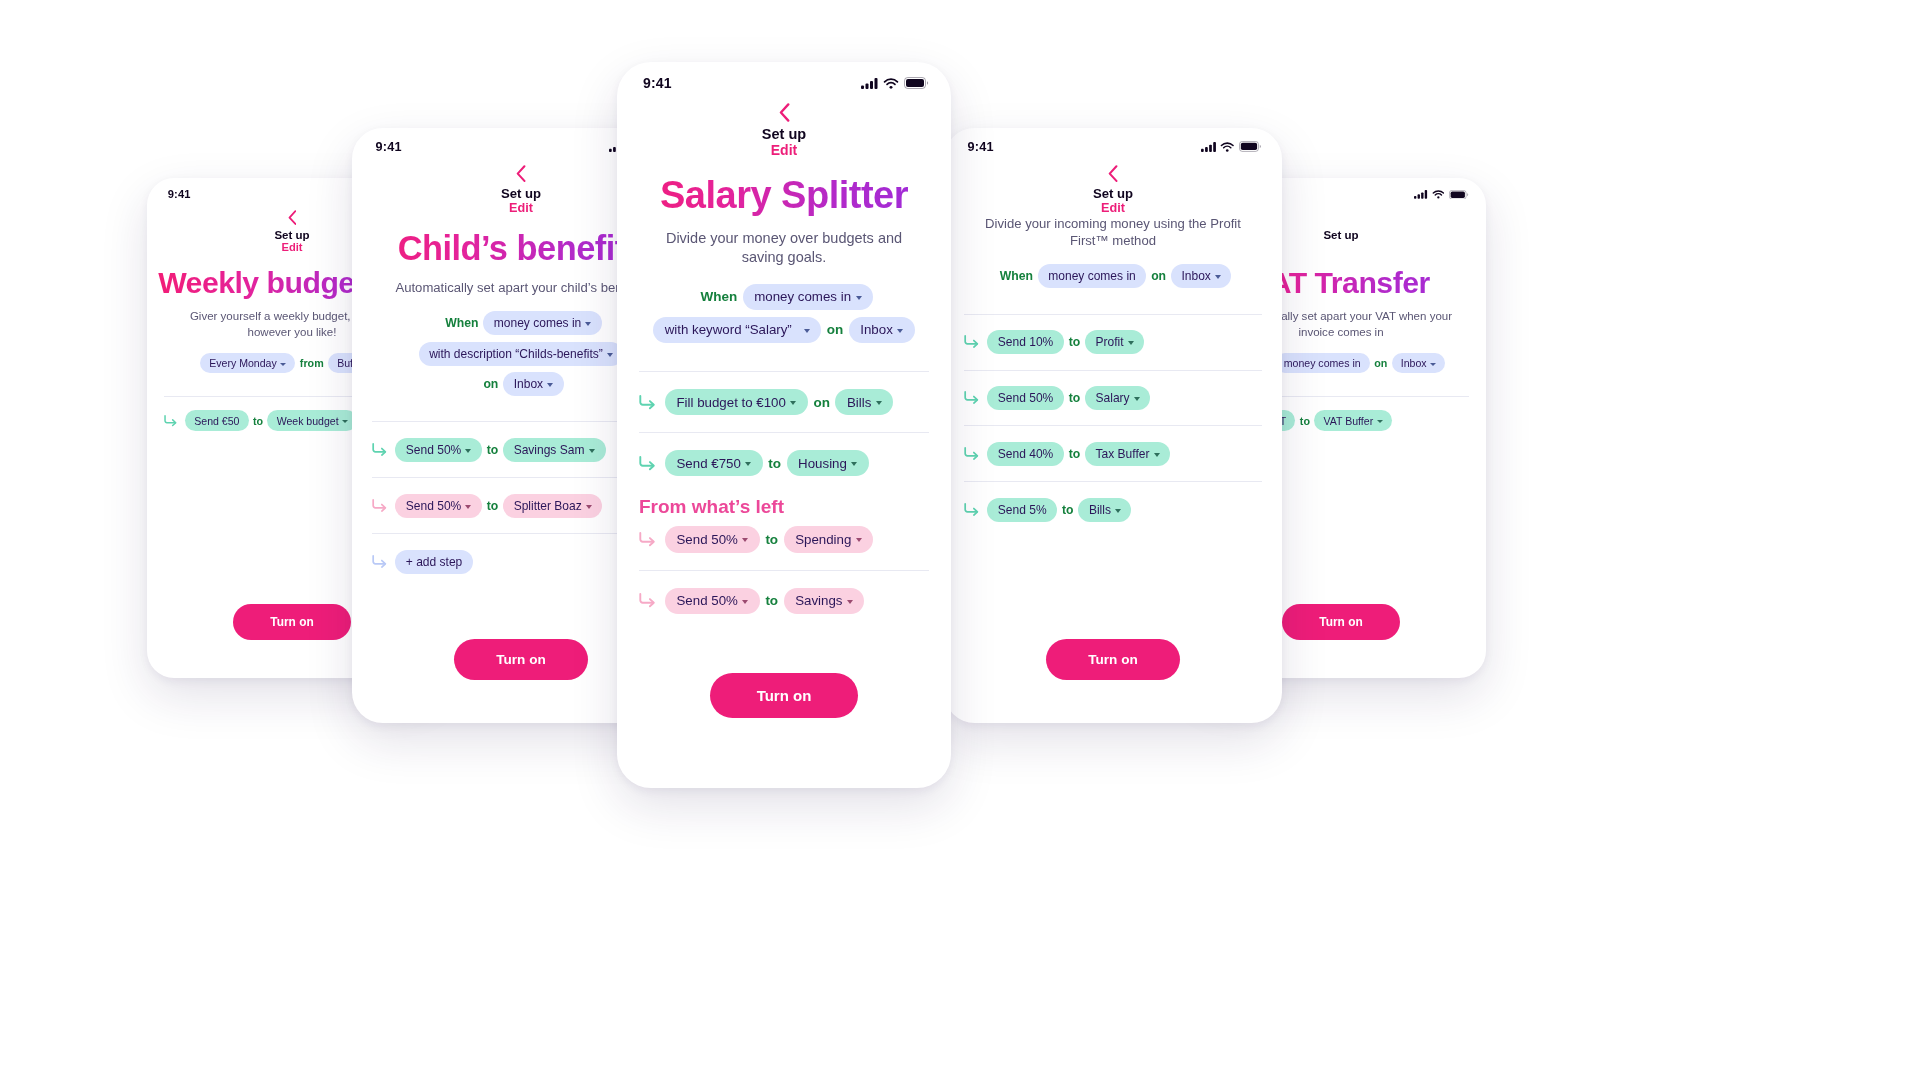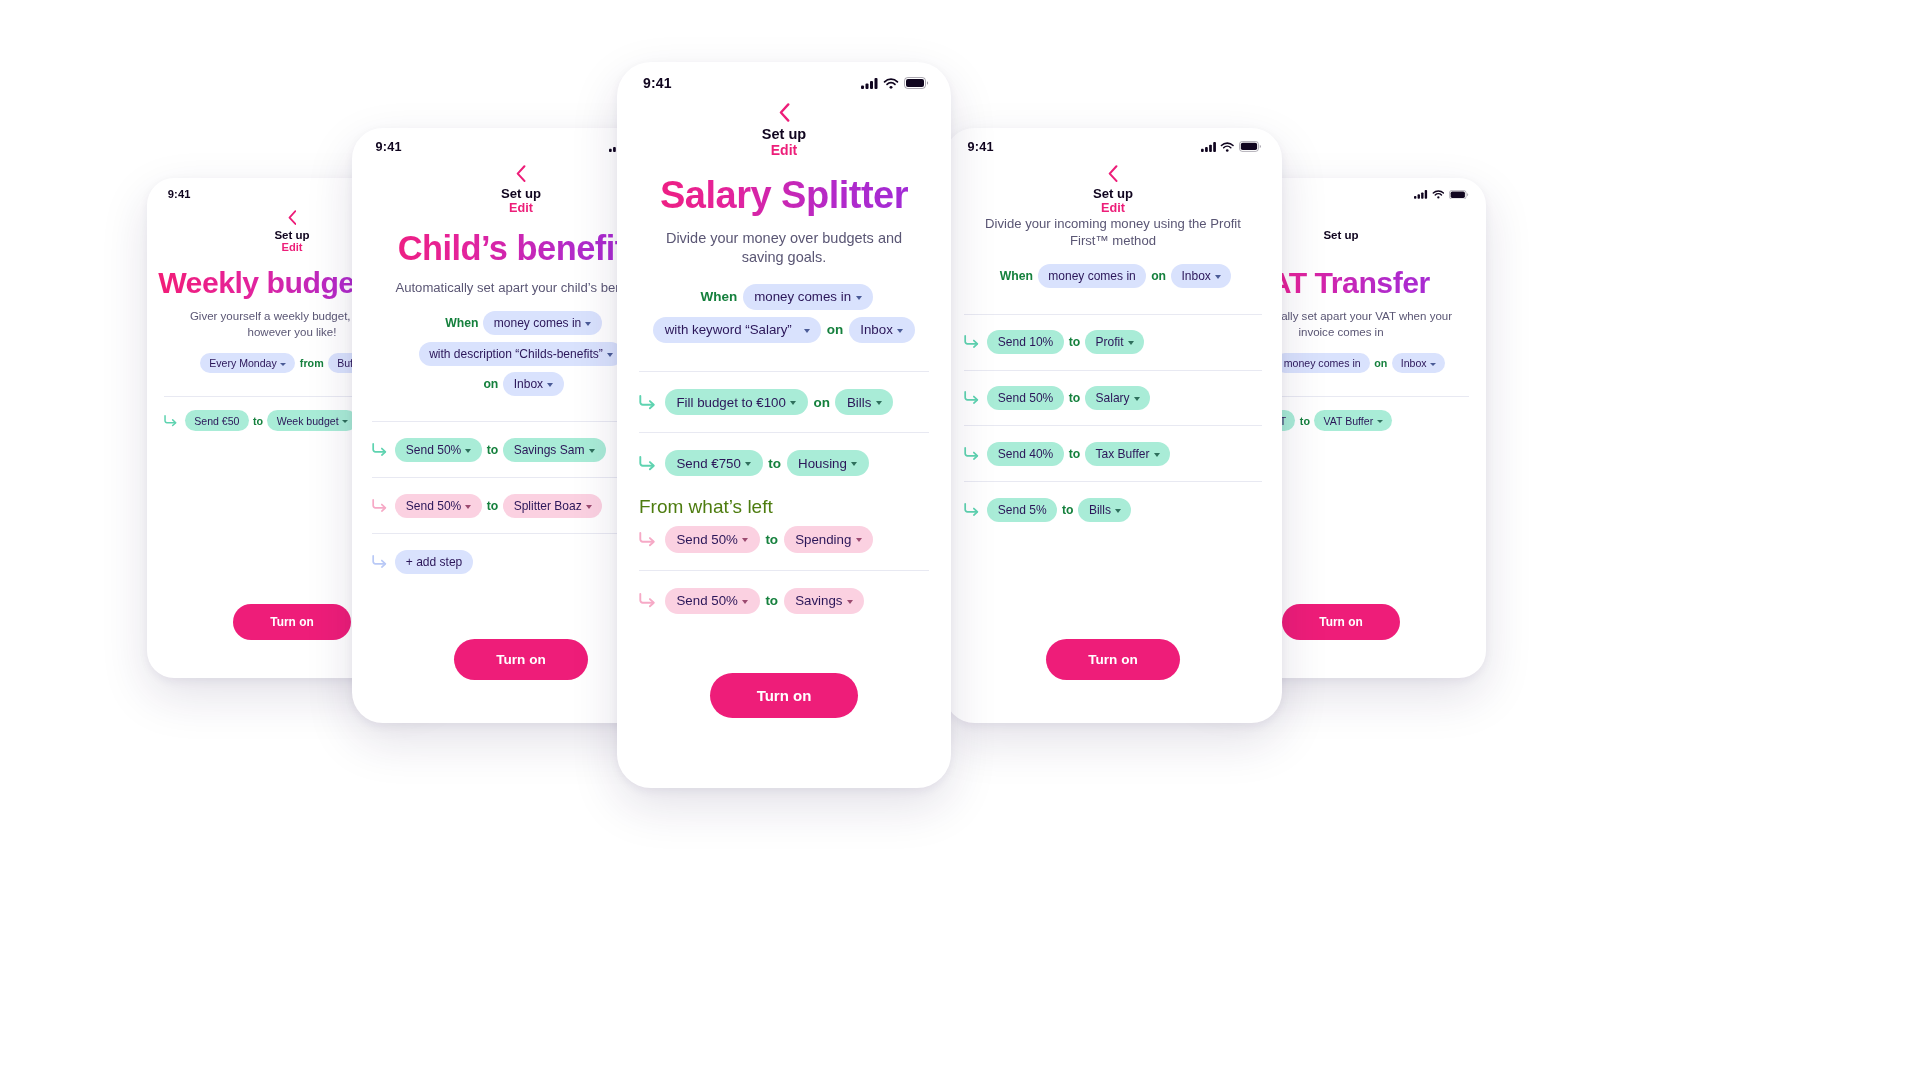--- a/index.html
+++ b/index.html
@@ -94,21 +94,21 @@
   .cond-row {
     display: flex; align-items: center; justify-content: center;
     flex-wrap: nowrap;
   }
 
   .divider { background: #E8E9F2; height: 1px; width: 100%; }
 
   .step-row { display: flex; align-items: center; }
   .arrow { flex: none; line-height: 0; }
 
-  .section-head { font-weight: normal; color: #4d7c0f; }
+  .section-head { font-weight: bold; color: #ec4899; }
 
   .turnon {
     background: #EE1D79;
     color: #ffffff;
     font-weight: bold;
     border: none;
     border-radius: 999px;
     text-align: center;
     align-self: center;
   }

